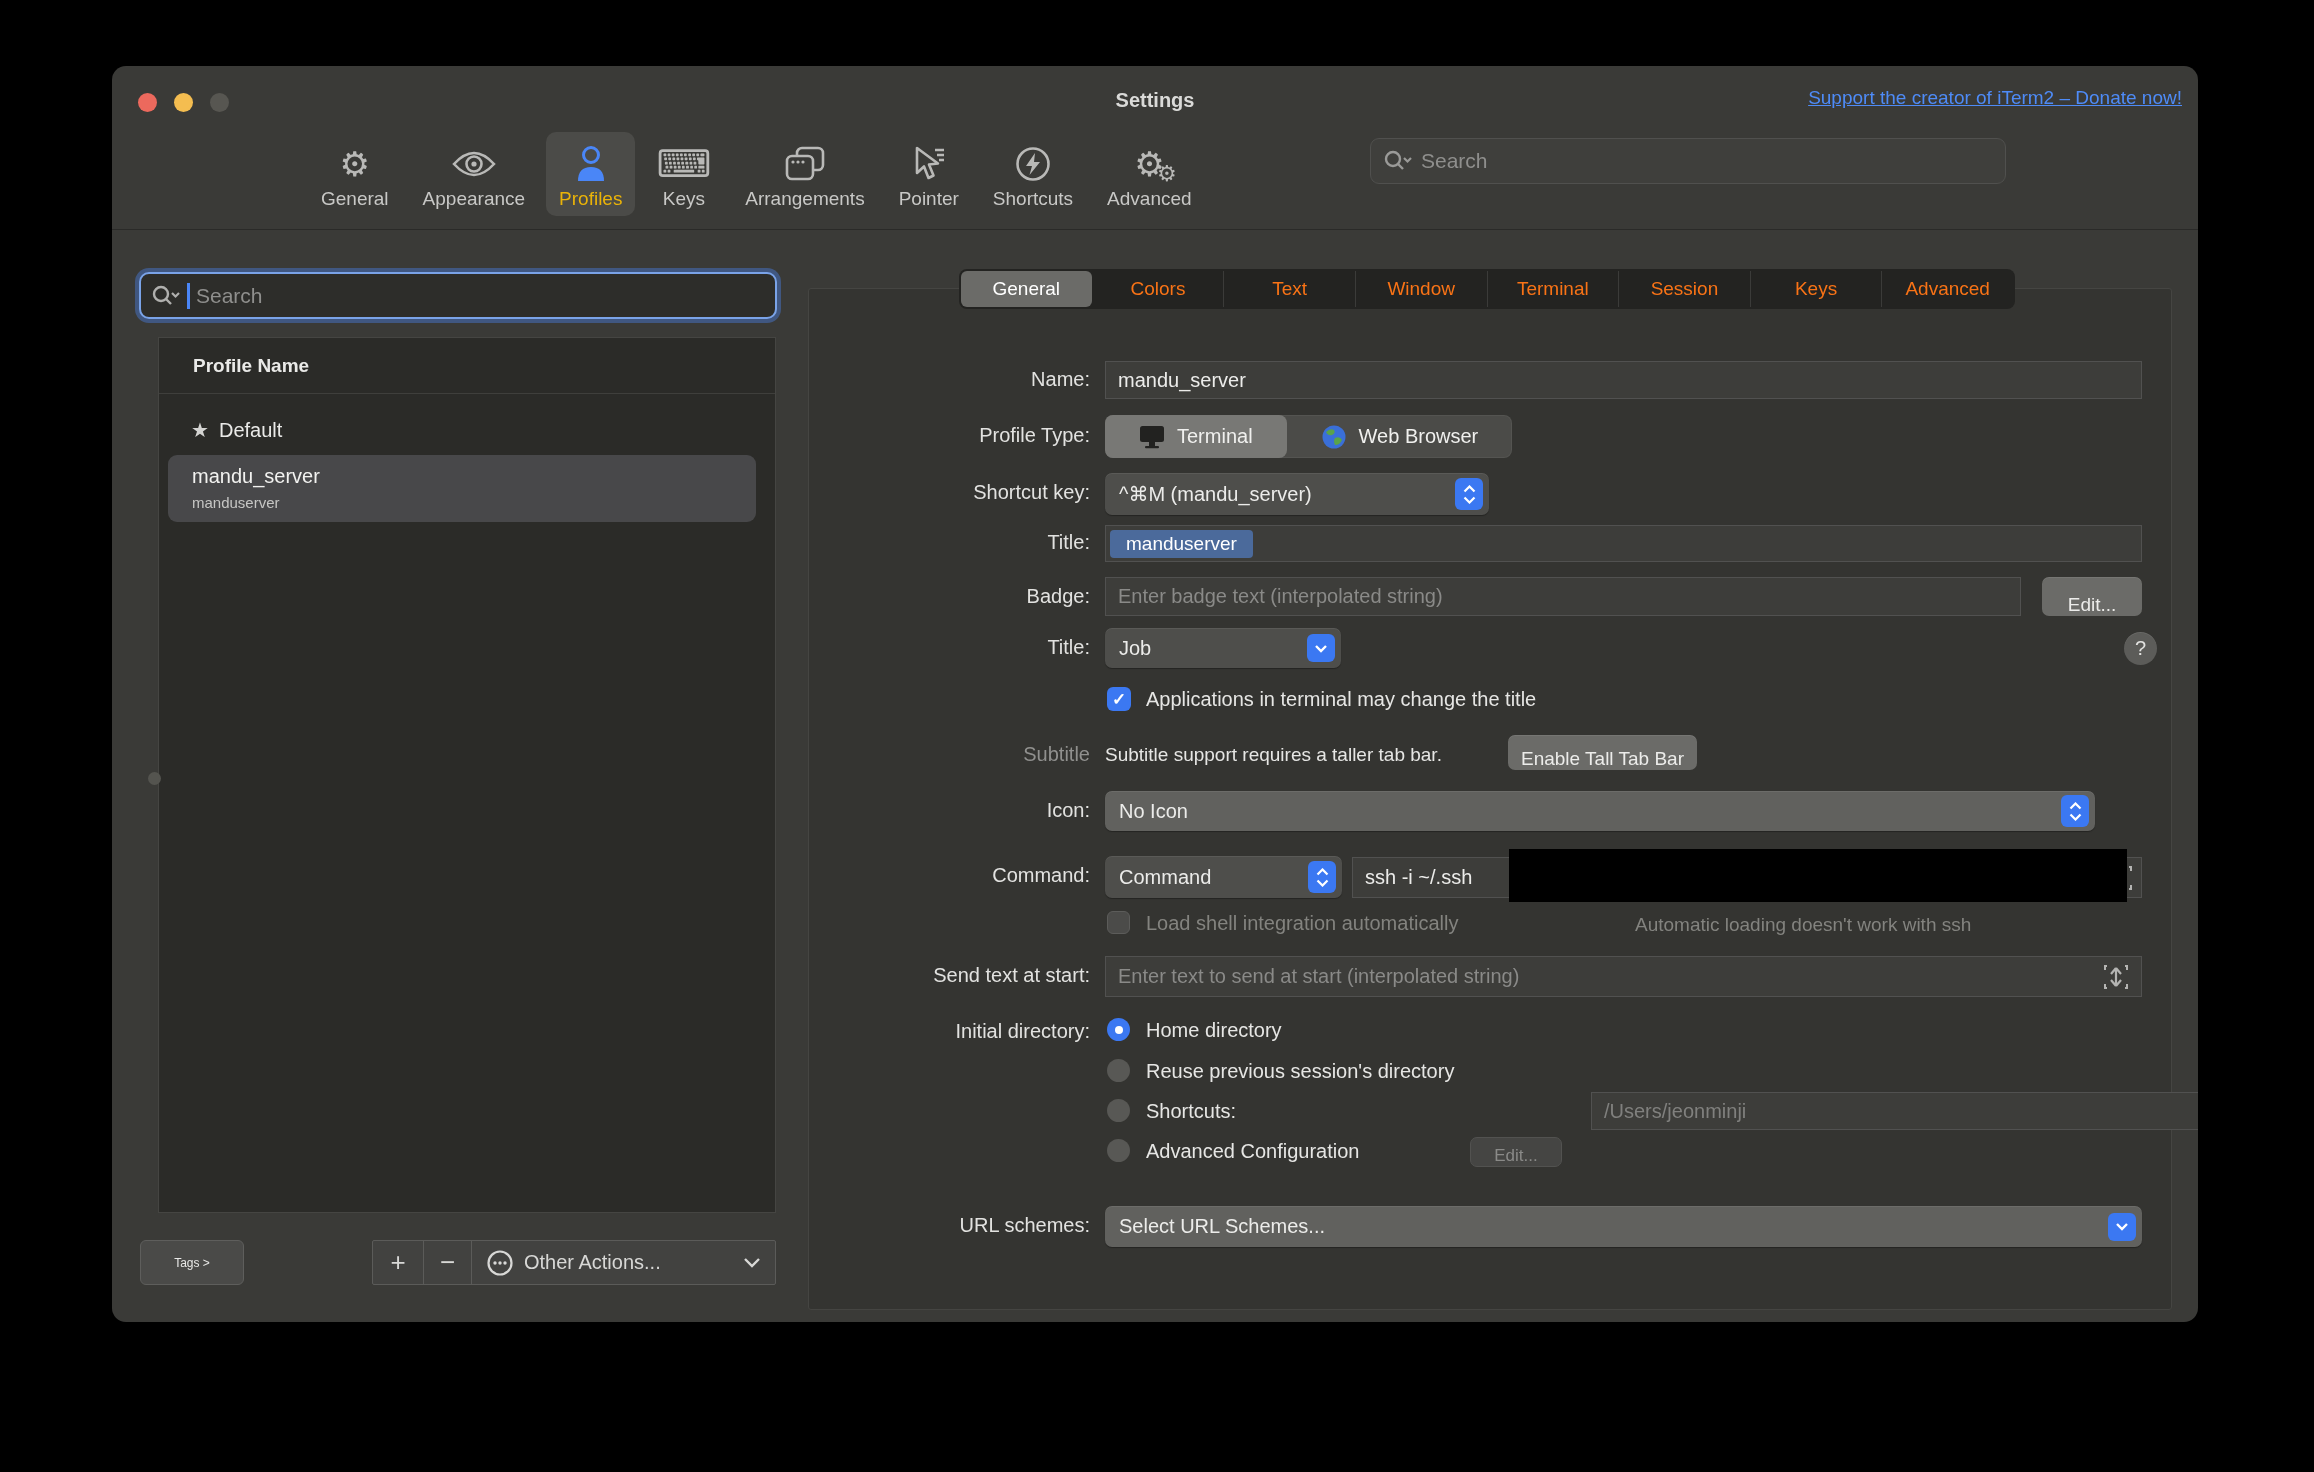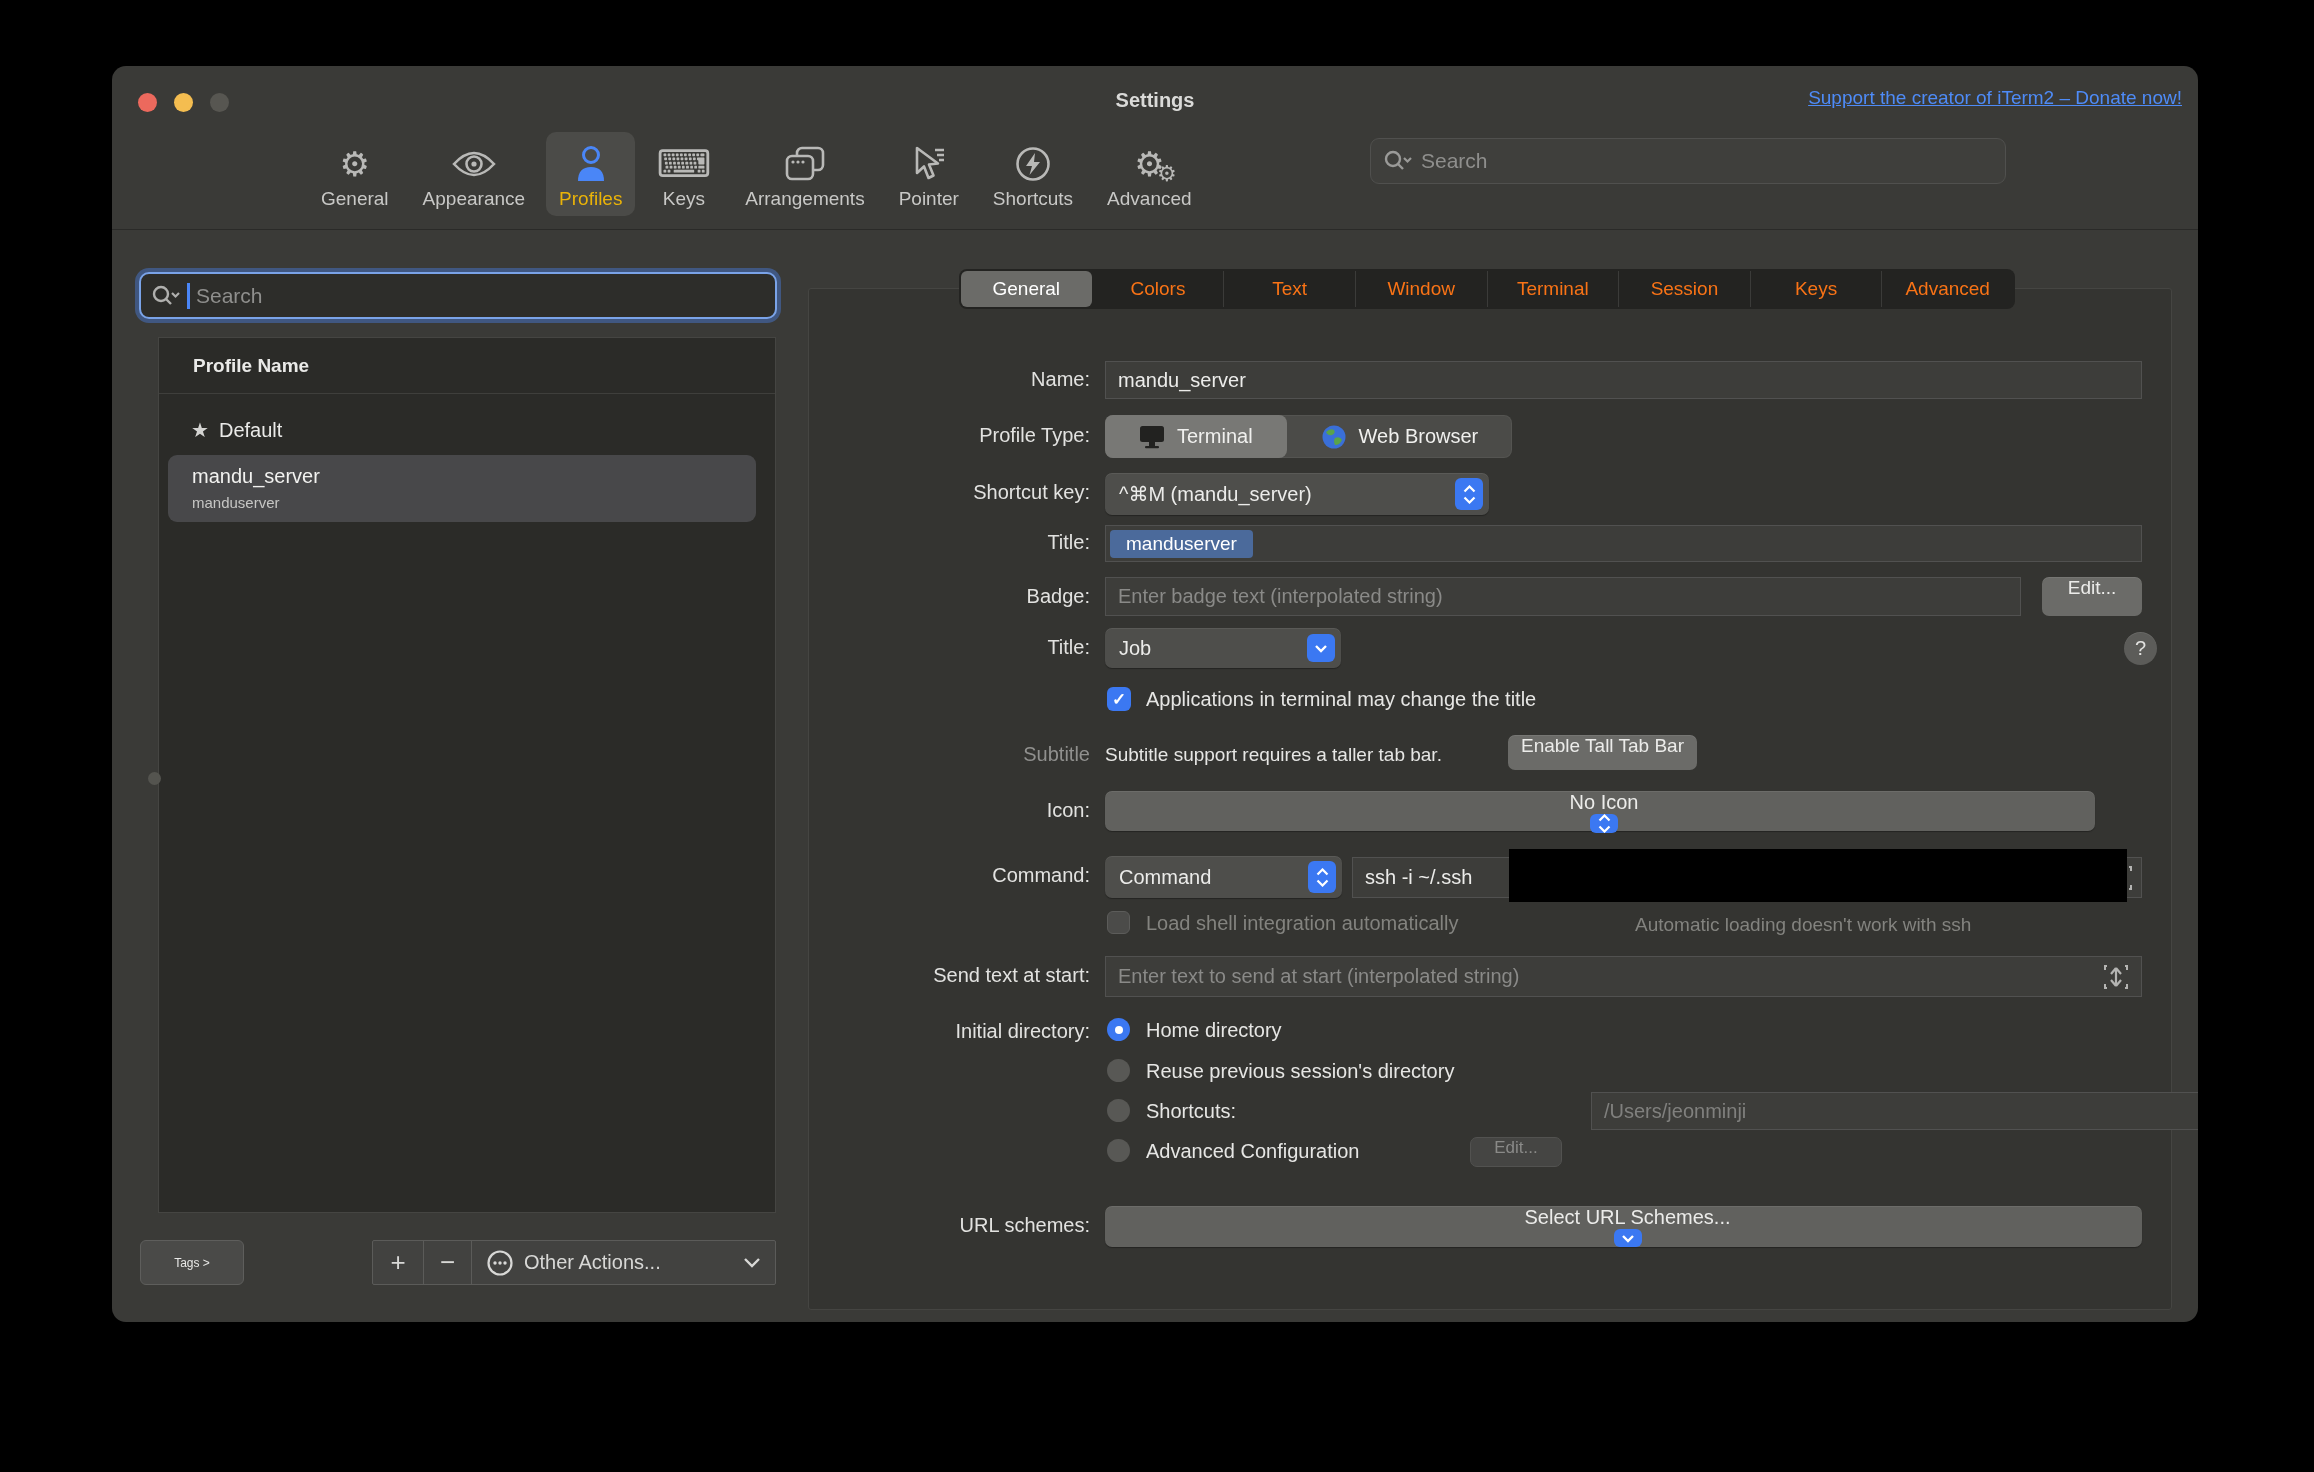--- a/index.html
+++ b/index.html
@@ -4,21 +4,21 @@
 <style>
   * { box-sizing: border-box; margin: 0; padding: 0; }
   html,body { width: 2314px; height: 1472px; background:#000; }
   body { font-family: "Liberation Sans", sans-serif; color:#e6e6e4; position:relative; overflow:hidden; }
 
   .window { position:absolute; left:112px; top:66px; width:2086px; height:1256px;
             background:#3a3a37; border-radius:14px; overflow:hidden; }
 
   
   .lights { position:absolute; left:26px; top:27px; display:flex; gap:17px; }
-  .light { width:19px; height:19px; border-radius:50%;flex-direction:column; }
+  .light { width:19px; height:19px; border-radius:50%; }
   .light.red { background:#ec695d; } .light.yellow { background:#f4bd50; } .light.gray { background:#575651; }
   .win-title { position:absolute; left:0; right:0; top:23px; text-align:center;
                font-size:20px; font-weight:bold; color:#dadad8; }
   .donate { position:absolute; right:16px; top:21px; font-size:19px; color:#4e8bf7;
             text-decoration:underline; }
 
   
   .toolbar { position:absolute; left:196px; top:66px; display:flex; gap:8px; align-items:flex-end; }
   .tbi { display:flex; flex-direction:column; align-items:center; padding:8px 13px 6px;
          border-radius:10px; color:#c8c8c6; font-size:19px; }
@@ -92,21 +92,21 @@
   .popup { position:absolute; background:#4e4e4b; border-radius:7px;
            display:flex; align-items:center; padding:0 6px 0 14px; font-size:20px; color:#ececea;
            box-shadow:inset 0 1px 0 rgba(255,255,255,.07), 0 1px 1px rgba(0,0,0,.3); }
   .popup.light { background:#61615e; }
   .popup .ptext { flex:1; }
   .stepper { width:28px; height:32px; background:#3b78f2; border-radius:6px;
              display:flex; flex-direction:column; align-items:center; justify-content:center; gap:3px; }
   .ddbtn { width:28px; height:28px; background:#3b78f2; border-radius:6px;
            display:flex; align-items:center; justify-content:center; }
   .btn { position:absolute; background:#6b6b68; border-radius:7px; color:#ececea;
-         display:flex; align-items:flex-start; justify-content:center; font-size:19px;
+         display:flex; align-items:flex-end; justify-content:center; font-size:19px;
          box-shadow:inset 0 1px 0 rgba(255,255,255,.08); }
   .btn.disabled { background:#454543; color:#8a8a88; box-shadow:none; border:1px solid #525250; }
   .helpbtn { position:absolute; width:33px; height:33px; border-radius:50%; background:#5c5c59;
              display:flex; align-items:center; justify-content:center; font-size:20px; color:#e2e2e0;
              box-shadow:inset 0 1px 0 rgba(255,255,255,.08); }
   .cb { position:absolute; width:24px; height:24px; border-radius:6px; background:#3b78f2;
         display:flex; align-items:center; justify-content:center; color:#fff; font-size:17px; font-weight:bold; }
   .cb.off { background:#4b4b49; border:1px solid #5c5c5a; color:transparent; }
   .cbl { position:absolute; font-size:20px; color:#e6e6e4; }
   .cbl.dim, .note.dim { color:#83837f; }

